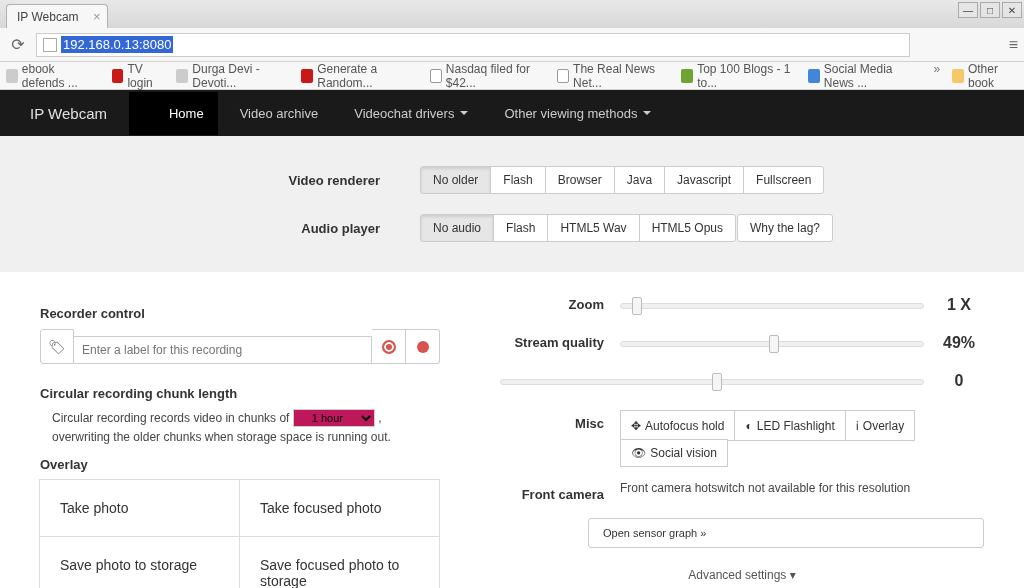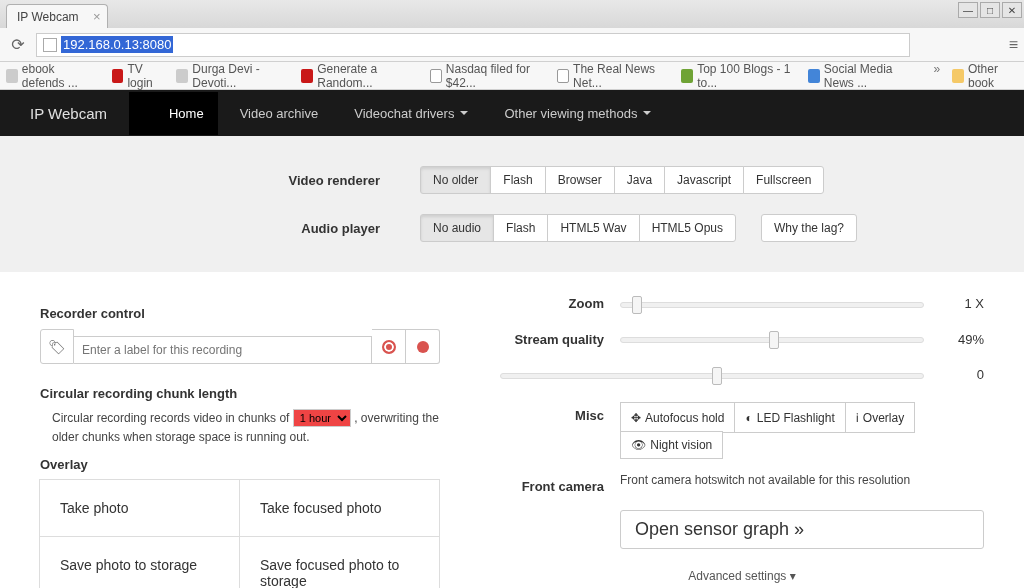--- a/index.html
+++ b/index.html
@@ -39,63 +39,63 @@
   
   
   .content { background: #f0f0f0; padding: 30px 0 10px; }
   .option-row { display: flex; align-items: center; margin: 0 0 20px 0; }
   .option-label { width: 420px; text-align: right; font-weight: bold; font-size: 13px; padding-right: 40px; }
   .btn-group { display: flex; }
   .btn { background: #fff; border: 1px solid #ccc; padding: 6px 12px; font-size: 12px; color: #333; cursor: pointer; margin-left: -1px; }
   .btn:first-child { border-radius: 3px 0 0 3px; margin-left: 0; }
   .btn:last-child { border-radius: 0 3px 3px 0; }
   .btn.active { background: #e6e6e6; box-shadow: inset 0 2px 3px rgba(0,0,0,0.1); }
-  .btn.solo { margin-left: 25px; border-radius: 3px; }
+  .btn.solo { margin-left: 1px; border-radius: 3px; }
   
   .lower { background: #fff; padding: 24px 40px; display: flex; gap: 60px; }
   .left-col { flex: 0 0 400px; }
   .right-col { flex: 1; }
   
   .left-col h4, .right-col h4 { font-size: 13px; font-weight: bold; margin: 10px 0 8px; color: #333; }
   
   .recorder-row { display: flex; align-items: stretch; }
   .tag-btn { width: 34px; border: 1px solid #ccc; display: flex; align-items: center; justify-content: center; font-size: 14px; color: #666; background: #fff; border-radius: 3px 0 0 3px; }
   .recorder-input { flex: 1; border: 1px solid #ccc; border-left: none; padding: 6px 8px; font-size: 12px; color: #999; margin-top: 7px; }
   .rec-btn { width: 34px; border: 1px solid #ccc; border-left: none; display: flex; align-items: center; justify-content: center; background: #fff; }
   .rec-btn:last-child { border-radius: 0 3px 3px 0; }
   .dot-ring { width: 14px; height: 14px; border: 2px solid #d9534f; border-radius: 50%; background: #d9534f; box-shadow: inset 0 0 0 2px #fff; }
   .dot-solid { width: 12px; height: 12px; background: #d9534f; border-radius: 50%; }
   
   .desc { font-size: 12px; color: #444; line-height: 1.6; margin: 6px 0 6px 12px; }
-  .small-select { border: 1px solid #ccc; font-size: 11px; padding: 1px 2px; background: #ef4444; }
+  .small-select { border: 1px solid #ccc; font-size: 11px; padding: 1px 14px; background: #be185d; }
   
   .photo-grid { display: grid; grid-template-columns: 1fr 1fr; }
   .photo-btn { border: 1px solid #ddd; padding: 20px; text-align: left; font-size: 14px; background: #fff; cursor: pointer; margin: -1px 0 0 -1px; }
   
   .tasker-row { display: flex; align-items: center; gap: 10px; margin-top: 18px; }
   .small-btn { border: 1px solid #ccc; background: #fff; padding: 4px 10px; font-size: 12px; border-radius: 3px; cursor: pointer; }
   
   
   .slider-row { display: flex; align-items: center; margin-bottom: 20px; }
   .slider-label { width: 120px; text-align: right; font-weight: bold; font-size: 13px; padding-right: 16px; line-height: 1.2; }
   .slider-track { flex: 1; position: relative; height: 10px; }
   .slider-bg { position: absolute; top: 3px; left: 0; right: 0; height: 6px; background: #f0f0f0; border: 1px solid #ddd; border-radius: 3px; }
   .slider-thumb { position: absolute; top: -3px; width: 10px; height: 18px; background: #f5f5f5; border: 1px solid #bbb; border-radius: 2px; }
-  .slider-value { width: 60px; text-align: right; font-size: 13px; font-weight: normal; padding-left: 10px; }
+  .slider-value { width: 60px; text-align: center; font-size: 16px; font-weight: bold; padding-left: 10px; }
   
   .misc-row { display: flex; align-items: flex-start; margin-bottom: 16px; }
   .misc-label { width: 120px; text-align: right; font-weight: bold; font-size: 13px; padding-right: 16px; padding-top: 6px; }
   .misc-btn { border: 1px solid #ccc; background: #fff; padding: 6px 10px; font-size: 12px; margin: 0 -1px -1px 0; cursor: pointer; display: flex; align-items: center; gap: 4px; }
   .misc-row1 { display: flex; margin-bottom: -1px; }
   .mi { font-style: normal; font-size: 12px; }
   
   .front-row { display: flex; align-items: flex-start; margin-bottom: 16px; }
   .front-text { font-size: 12px; color: #444; flex: 1; }
   
-  .sensor-btn { border: 1px solid #ccc; background: #fff; padding: 8px 14px; font-size: 18px; border-radius: 3px; cursor: pointer; margin-left: 120px; }
+  .sensor-btn { border: 1px solid #ccc; background: #fff; padding: 8px 14px; font-size: 11px; border-radius: 3px; cursor: pointer; margin-left: 88px; }
   .adv { text-align: center; font-size: 12px; color: #555; margin-top: 20px; }
 </style>
 </head>
 <body>
 
 <div class="browser-titlebar">
   <div class="tab">
     <span>IP Webcam</span>
     <span class="tab-close">×</span>
   </div>
@@ -270,21 +270,21 @@
               <span>LED Flashlight</span>
             </div>
           <div class="misc-btn">
               <i class="mi">ℹ</i>
               <span>Overlay</span>
             </div>
         </div>
         <div class="misc-row1">
           <div class="misc-btn">
               <i class="mi">👁</i>
-              <span>Night vision</span>
+              <span>Social vision</span>
             </div>
         </div>
       </div>
     </div>
 
     <div class="front-row">
       <div class="misc-label">Front camera</div>
       <div class="front-text">Front camera hotswitch not available for this resolution</div>
     </div>
 

